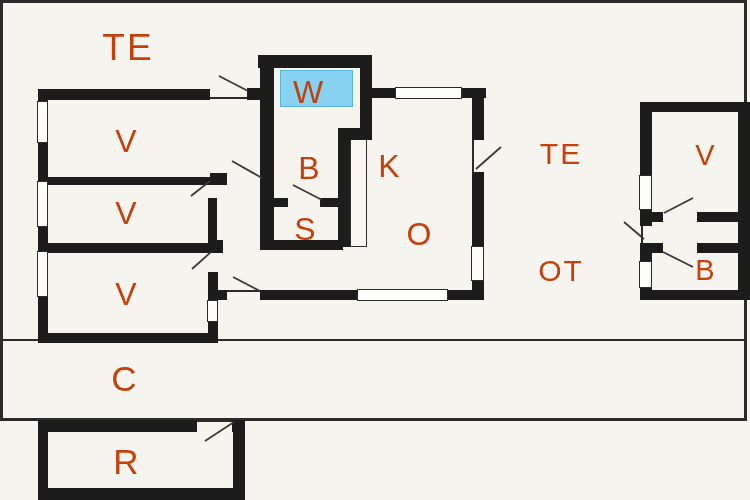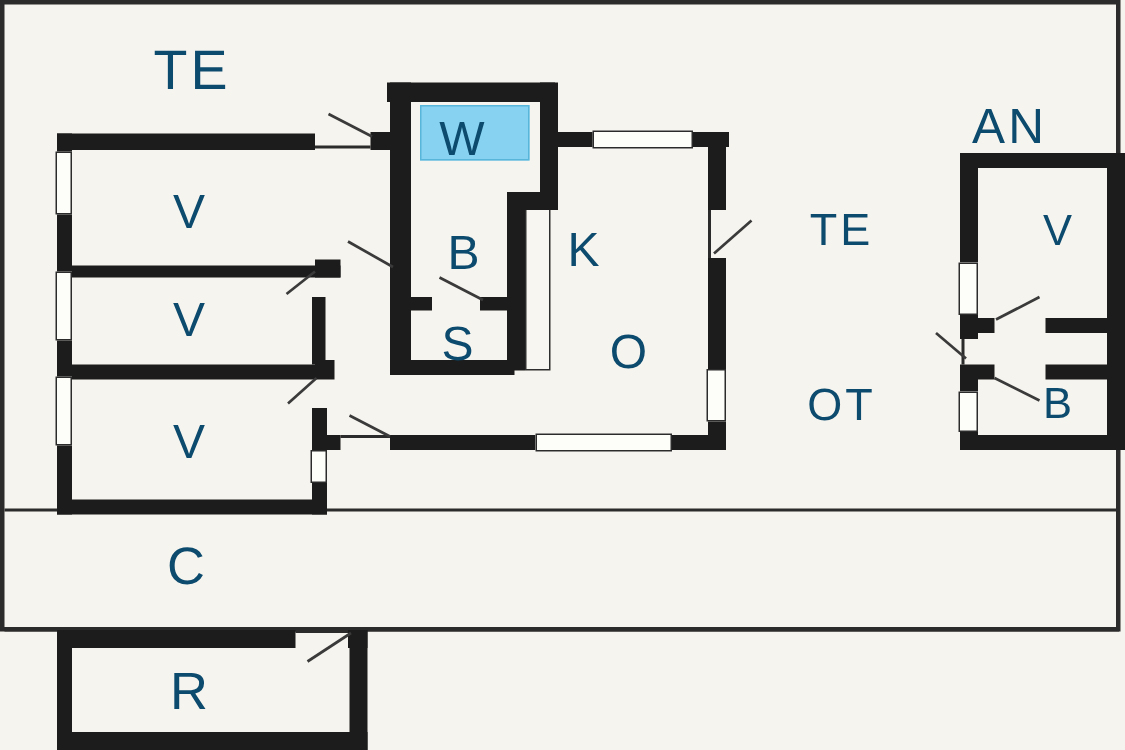--- a/index.html
+++ b/index.html
@@ -5,21 +5,21 @@
   html,body{margin:0;padding:0;}
   body{font-family:"Liberation Sans",sans-serif;background:#ffffff;}
   #canvas{position:relative;width:750px;height:500px;overflow:hidden;background:#f6f4ee;}
   .frame{position:absolute;box-sizing:border-box;border:3px solid #2b2b2b;z-index:0;background:transparent;}
   .thinline{position:absolute;background:#2e2e2e;z-index:1;}
   .fixture{position:absolute;background:#f8f6f0;border:1.5px solid #2e2e2e;box-sizing:border-box;z-index:1;}
   .wall{position:absolute;background:#1c1c1c;z-index:2;}
   .window{position:absolute;background:#fdfdfa;border:1.5px solid #2b2b2b;box-sizing:border-box;z-index:3;}
   .highlight{position:absolute;box-sizing:border-box;z-index:3;}
   .swings{position:absolute;left:0;top:0;z-index:4;}
-  .label{position:absolute;transform:translate(-50%,-50%);color:#0c4a6e;letter-spacing:2px;line-height:1;z-index:5;white-space:nowrap;}
+  .label{position:absolute;transform:translate(-50%,-50%);color:#c2410c;letter-spacing:2px;line-height:1;z-index:5;white-space:nowrap;}
 </style>
 </head>
 <body>
 
 <div id="canvas" style="width: 750px; height: 500px; background: rgb(246, 244, 238);">
   <div class="frame" style="left: 0px; top: 0px; width: 747px; height: 421px; border-color: rgb(43, 43, 43);"></div>
   <svg class="swings" width="750" height="500" viewBox="0 0 750 500">
       <line x1="219" y1="76" x2="248" y2="91" stroke="#3a3a3a" stroke-width="1.8"></line>
       <line x1="232" y1="161" x2="262" y2="178" stroke="#3a3a3a" stroke-width="1.8"></line>
       <line x1="191" y1="196" x2="210" y2="181" stroke="#3a3a3a" stroke-width="1.8"></line>
@@ -96,18 +96,17 @@
     <div class="label" style="left: 127px; top: 141px; font-size: 32px;">V</div>
     <div class="label" style="left: 127px; top: 213px; font-size: 32px;">V</div>
     <div class="label" style="left: 127px; top: 294px; font-size: 32px;">V</div>
     <div class="label" style="left: 309px; top: 92px; font-size: 32px;">W</div>
     <div class="label" style="left: 310px; top: 168px; font-size: 32px;">B</div>
     <div class="label" style="left: 306px; top: 229px; font-size: 32px;">S</div>
     <div class="label" style="left: 390px; top: 166px; font-size: 32px;">K</div>
     <div class="label" style="left: 420px; top: 234px; font-size: 32px;">O</div>
     <div class="label" style="left: 561px; top: 154px; font-size: 30px;">TE</div>
     <div class="label" style="left: 561px; top: 271px; font-size: 30px;">OT</div>
-    <div class="label" style="left: 673px; top: 84px; font-size: 33px;">AN</div>
     <div class="label" style="left: 706px; top: 155px; font-size: 29px;">V</div>
     <div class="label" style="left: 706px; top: 270px; font-size: 29px;">B</div>
     <div class="label" style="left: 125px; top: 378px; font-size: 35px;">C</div>
     <div class="label" style="left: 127px; top: 461px; font-size: 35px;">R</div>
   </div>
 
 </body></html>

